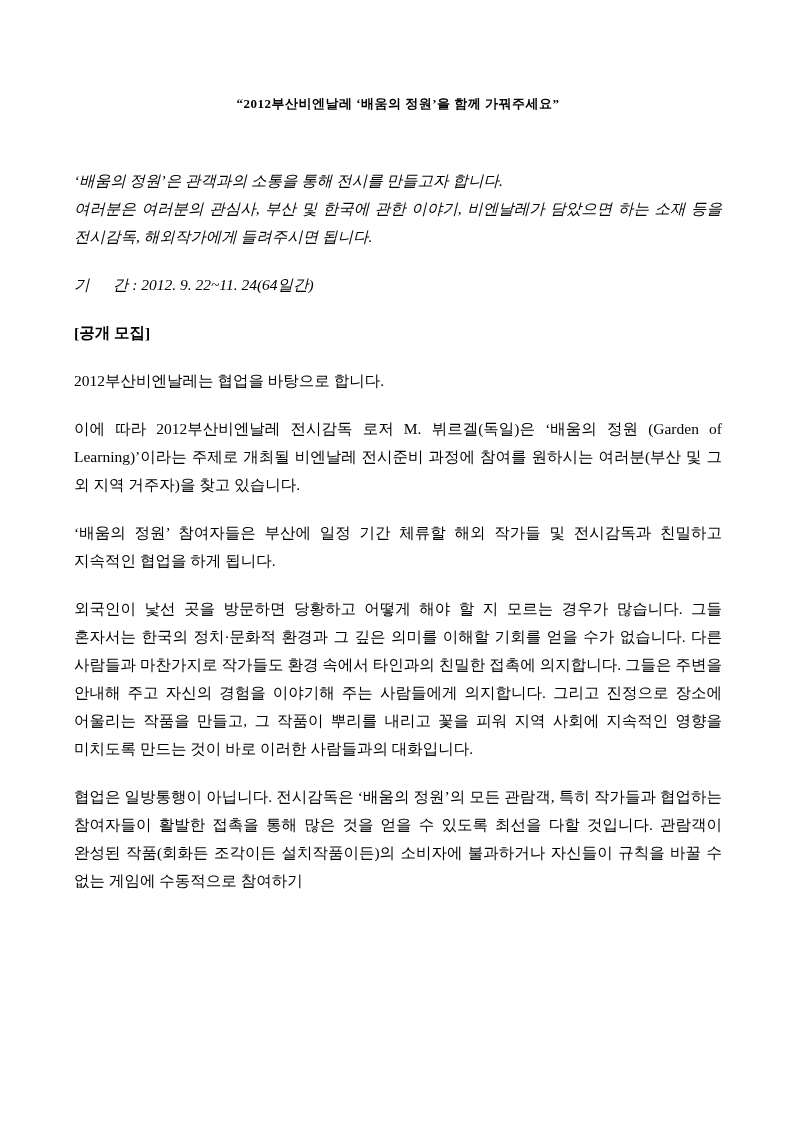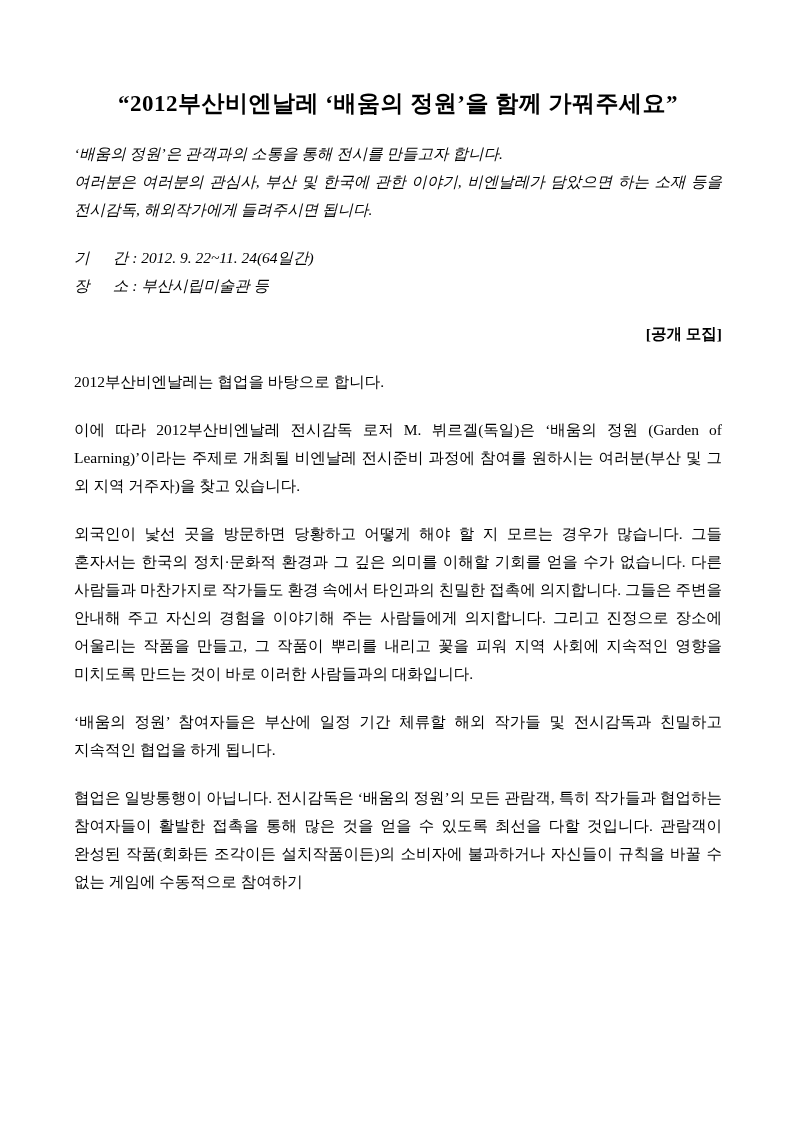--- a/index.html
+++ b/index.html
@@ -16,69 +16,67 @@
     background: #ffffff;
     color: #000000;
     font-family: "Liberation Serif", "DejaVu Serif", serif;
     font-size: 15.5px;
     line-height: 28px;
     padding: 92px 72px 0 74px;
     overflow: hidden;
     word-break: keep-all;
   }
   .title {
-    font-size: 23px;
+    font-size: 13px;
     font-weight: bold;
     text-align: center;
     line-height: 24px;
-    margin: 0 0 24px 0;
+    margin: 0 0 51px 0;
     letter-spacing: 0.5px;
   }
   .block {
     margin: 0 0 20px 0;
   }
   .line {
     margin: 0;
     text-align: justify;
     font-style: italic;
   }
   .pre {
     white-space: pre-wrap;
   }
   .bold {
     font-weight: bold;
   }
   .section-heading {
     font-weight: bold;
-    margin: 0 0 20px 16px;
-    text-align: right;
+    margin: 0 0 20px 0;
   }
   .para {
     margin: 0 0 20px 0;
     text-align: justify;
   }
 </style>
 </head>
 <body>
 
 <div class="page">
 
   <h1 class="title">“2012부산비엔날레 ‘배움의 정원’을 함께 가꿔주세요”</h1>
 
   <div class="block">
     <p class="line">‘배움의 정원’은 관객과의 소통을 통해 전시를 만들고자 합니다.</p>
     <p class="line">여러분은 여러분의 관심사, 부산 및 한국에 관한 이야기, 비엔날레가 담았으면 하는 소재 등을 전시감독, 해외작가에게 들려주시면 됩니다.</p>
   </div>
 
   <div class="block">
     <p class="line pre">기      간 : 2012. 9. 22~11. 24(64일간)</p>
-    <p class="line pre">장      소 : 부산시립미술관 등</p>
   </div>
 
   <p class="section-heading">[공개 모집]</p>
 
   <p class="para">2012부산비엔날레는 협업을 바탕으로 합니다.</p>
   <p class="para">이에 따라 2012부산비엔날레 전시감독 로저 M. 뷔르겔(독일)은 ‘배움의 정원 (Garden of Learning)’이라는 주제로 개최될 비엔날레 전시준비 과정에 참여를 원하시는 여러분(부산 및 그 외 지역 거주자)을 찾고 있습니다.</p>
+  <p class="para">‘배움의 정원’ 참여자들은 부산에 일정 기간 체류할 해외 작가들 및 전시감독과 친밀하고 지속적인 협업을 하게 됩니다.</p>
   <p class="para">외국인이 낯선 곳을 방문하면 당황하고 어떻게 해야 할 지 모르는 경우가 많습니다. 그들 혼자서는 한국의 정치·문화적 환경과 그 깊은 의미를 이해할 기회를 얻을 수가 없습니다. 다른 사람들과 마찬가지로 작가들도 환경 속에서 타인과의 친밀한 접촉에 의지합니다. 그들은 주변을 안내해 주고 자신의 경험을 이야기해 주는 사람들에게 의지합니다. 그리고 진정으로 장소에 어울리는 작품을 만들고, 그 작품이 뿌리를 내리고 꽃을 피워 지역 사회에 지속적인 영향을 미치도록 만드는 것이 바로 이러한 사람들과의 대화입니다.</p>
-  <p class="para">‘배움의 정원’ 참여자들은 부산에 일정 기간 체류할 해외 작가들 및 전시감독과 친밀하고 지속적인 협업을 하게 됩니다.</p>
   <p class="para">협업은 일방통행이 아닙니다. 전시감독은 ‘배움의 정원’의 모든 관람객, 특히 작가들과 협업하는 참여자들이 활발한 접촉을 통해 많은 것을 얻을 수 있도록 최선을 다할 것입니다. 관람객이 완성된 작품(회화든 조각이든 설치작품이든)의 소비자에 불과하거나 자신들이 규칙을 바꿀 수 없는 게임에 수동적으로 참여하기</p>
 
 </div>
 
 </body></html>

